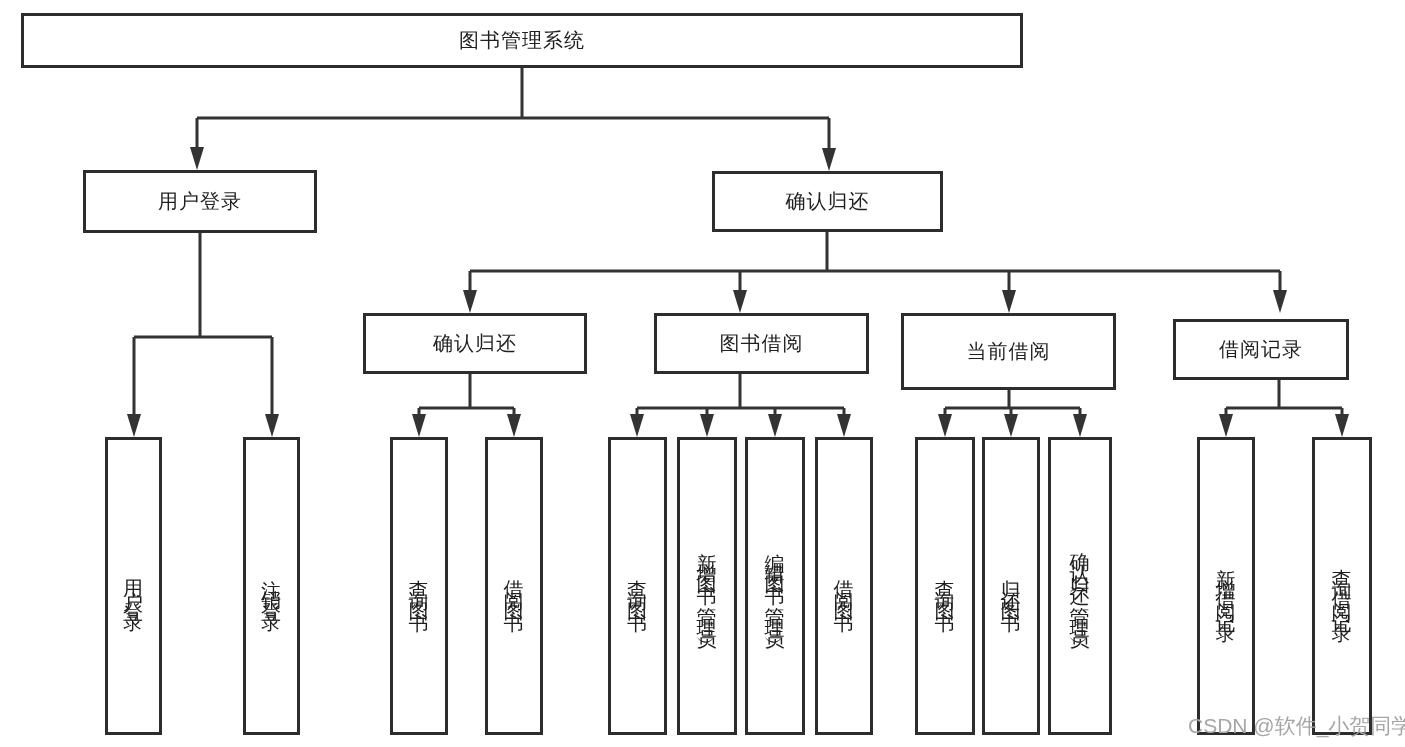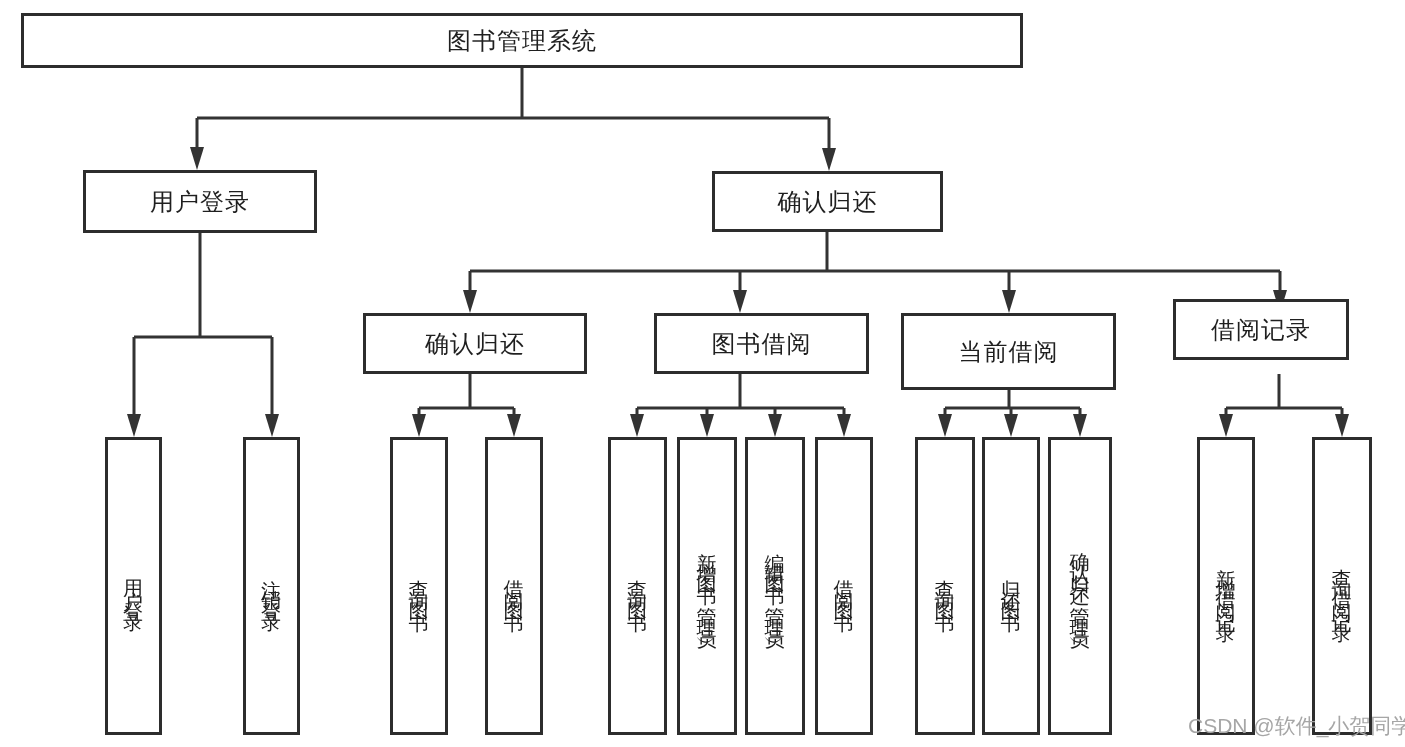--- a/index.html
+++ b/index.html
@@ -21,21 +21,21 @@
   }
   #connectors {
     position: absolute; left: 0; top: 0;
     width: 1405px; height: 747px;
   }
   .hbox {
     position: absolute;
     background: #ffffff;
     border: 3px solid var(--border);
     display: flex; align-items: center; justify-content: center;
-    font-size: 24px;
+    font-size: 20px;
     letter-spacing: 1px;
     white-space: nowrap;
   }
   .vbox {
     position: absolute;
     top: 437px; height: 298px;
     background: #ffffff;
     border: 3px solid var(--border);
     display: flex; align-items: center; justify-content: center;
     overflow: hidden;
@@ -115,21 +115,21 @@
 
 <div class="hbox" style="left:363px; top:313px; width:224px; height:61px">
   <span>确认归还</span>
 </div>
 <div class="hbox" style="left:654px; top:313px; width:215px; height:61px">
   <span>图书借阅</span>
 </div>
 <div class="hbox" style="left:901px; top:313px; width:215px; height:77px">
   <span>当前借阅</span>
 </div>
-<div class="hbox" style="left:1173px; top:299px; width:176px; height:61px">
+<div class="hbox" style="left:1173px; top:319px; width:176px; height:61px">
   <span>借阅记录</span>
 </div>
 
 <div class="vbox" style="left:105px; width:57px">
   <span class="vtext">用户登录</span>
 </div>
 <div class="vbox" style="left:243px; width:57px">
   <span class="vtext">注销登录</span>
 </div>
 

